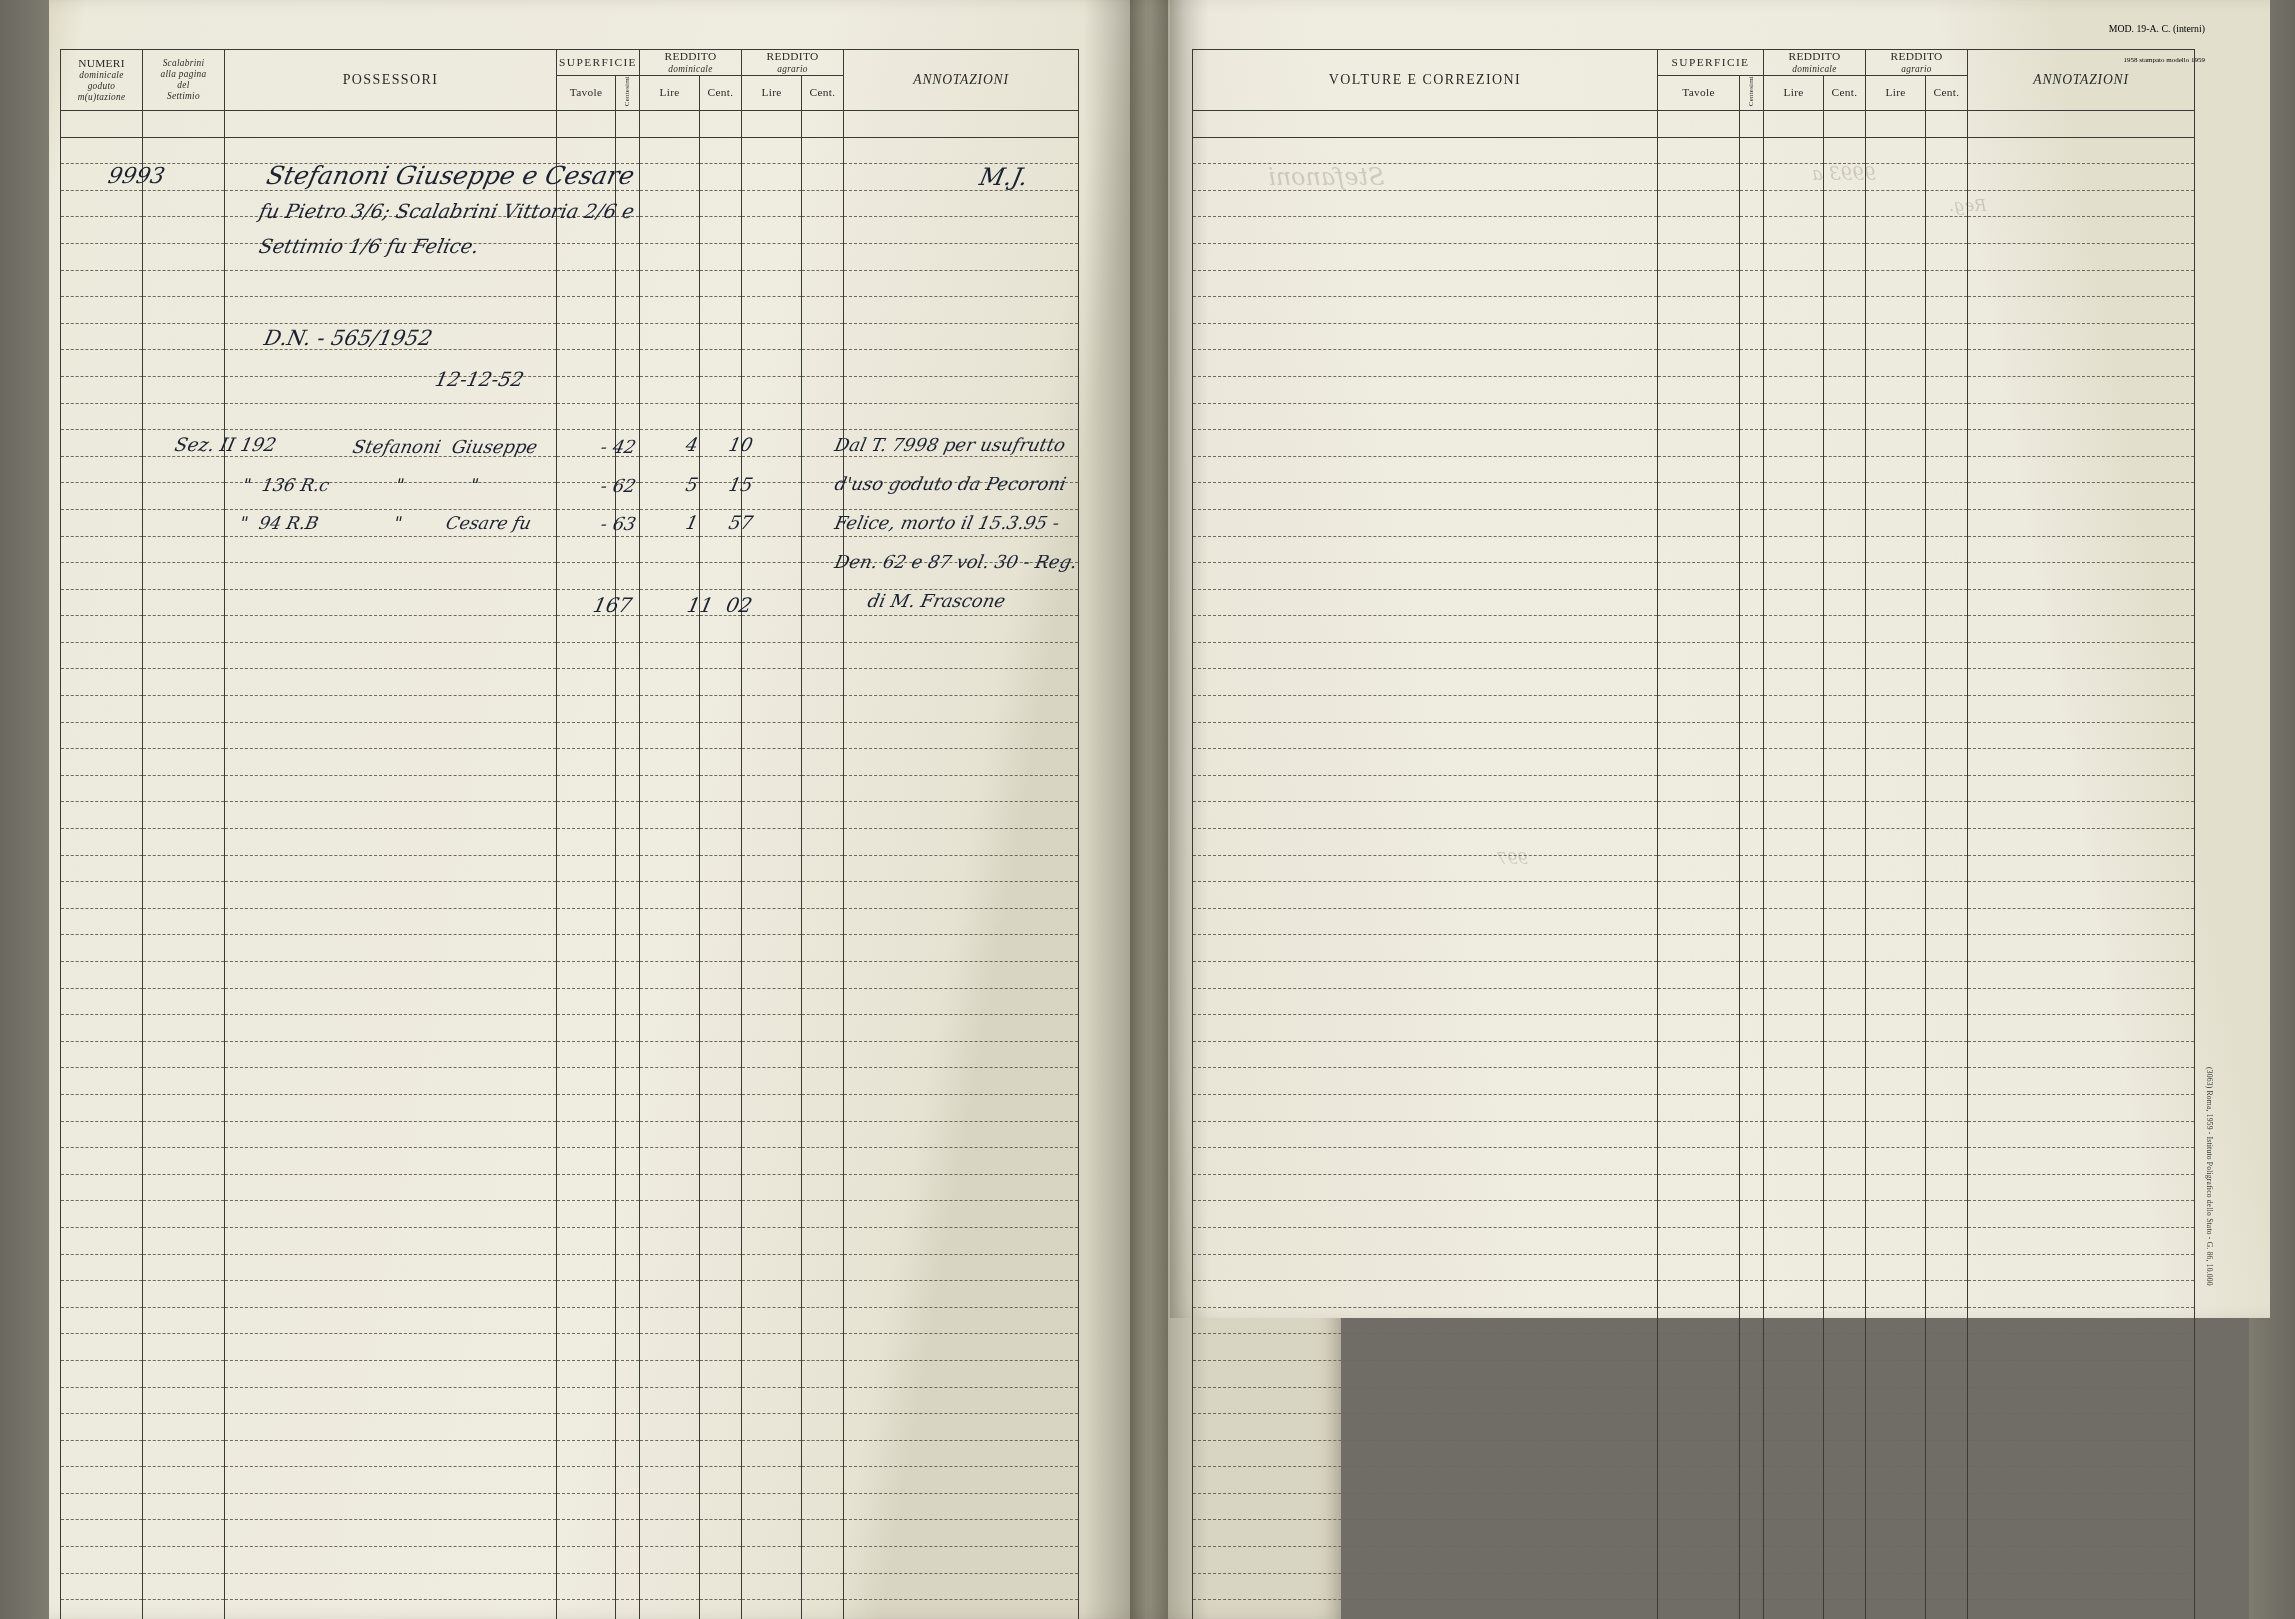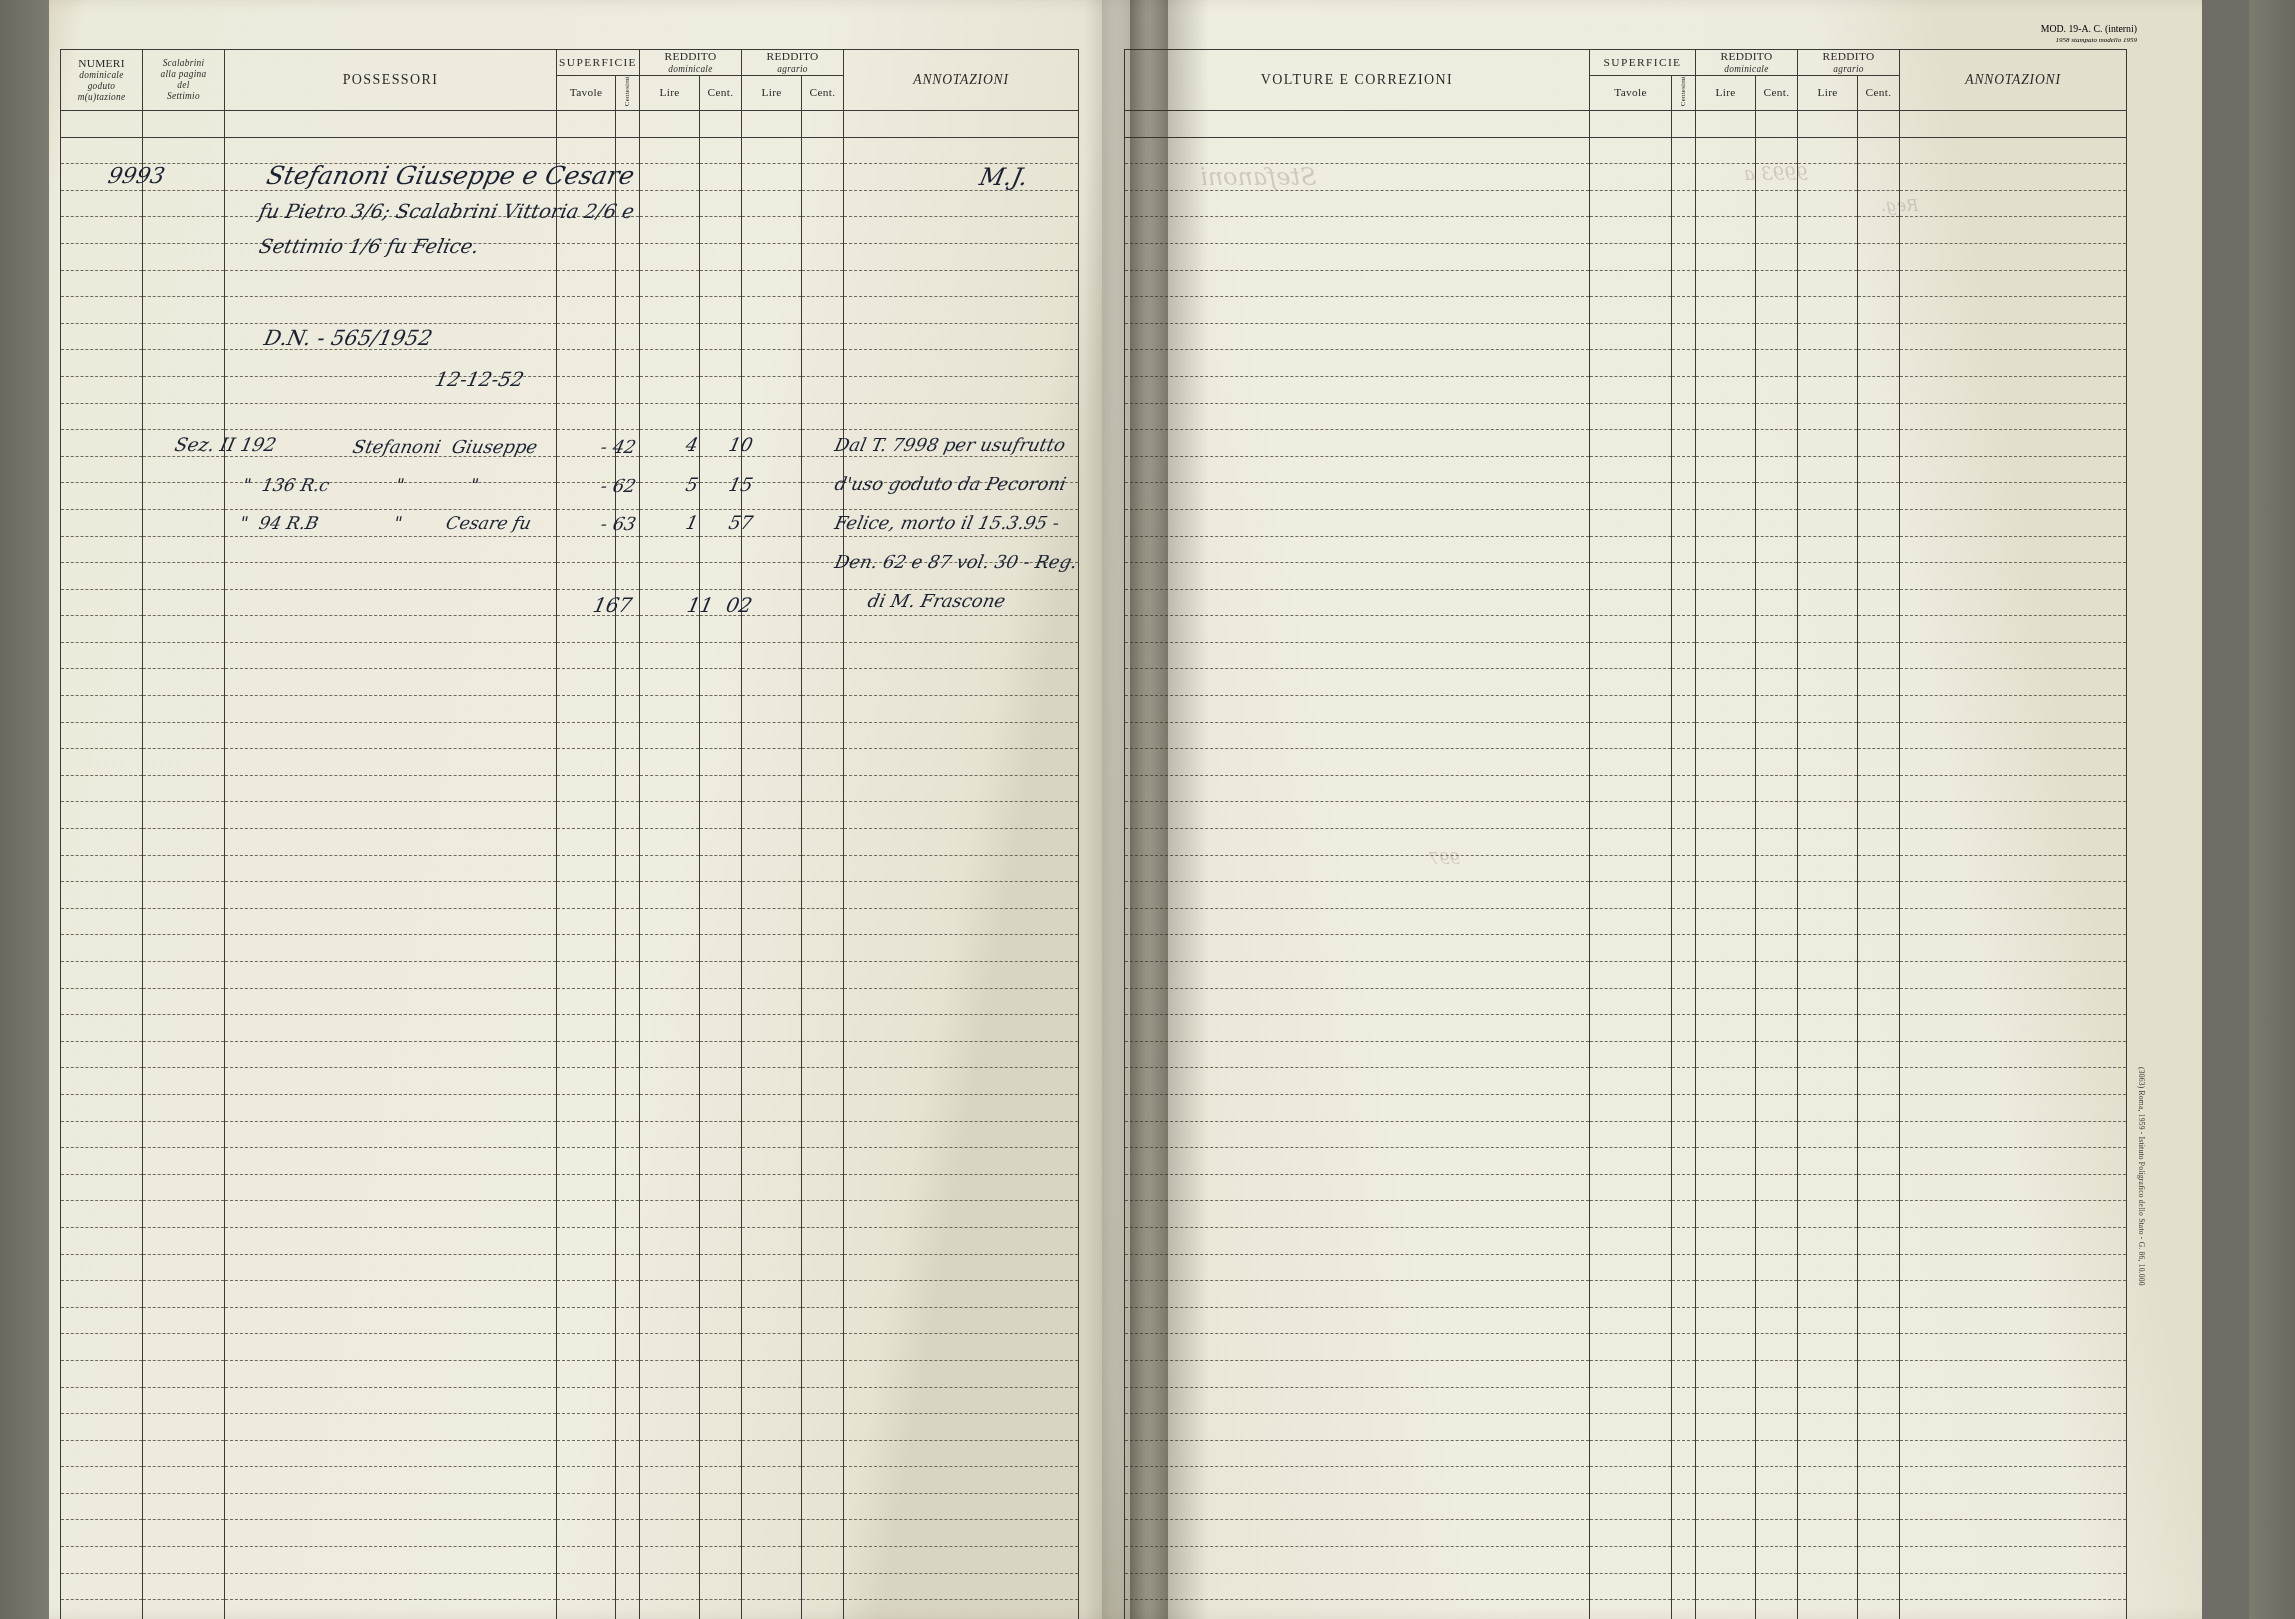--- a/index.html
+++ b/index.html
@@ -4,21 +4,21 @@
 <style>
   html,body{margin:0;padding:0;background:#7d7b72;}
   body{width:2295px;height:1619px;font-family:"Liberation Serif",serif;}
   #page{position:relative;width:2295px;height:1619px;background:#6f6d65;overflow:hidden;}
 
   
   .sheet{position:absolute;top:0;background:#e9e7d8;}
   #left-sheet{left:49px;width:1292px;height:1619px;
      background:linear-gradient(100deg,#ded9c6 0px,#eceadb 38px,#efece0 762px,#e6e3d3 1051px,#d9d5c3 1100px);
      box-shadow:inset -14px 0 22px -12px rgba(90,85,65,.55);}
-  #right-sheet{left:1102px;width:1100px;height:1619px;
+  #right-sheet{left:1170px;width:1100px;height:1318px;
      background:linear-gradient(80deg,#d8d4c2 0px,#e8e5d6 49px,#efece0 381px,#edeade 980px,#e2dfcd 1100px);
      box-shadow:inset 14px 0 22px -12px rgba(90,85,65,.45);}
   #gutter{position:absolute;left:1130px;top:0;width:38px;height:1619px;
      background:linear-gradient(90deg,rgba(60,56,42,.55),rgba(120,115,92,.15) 45%,rgba(60,56,42,.5));}
   .edge{position:absolute;top:0;height:1619px;width:49px;}
   #edge-l{left:0;background:linear-gradient(90deg,#6a685f,#7e7b70);}
   #edge-r{left:2249px;width:47px;background:linear-gradient(90deg,#7e7b70,#6a685f);}
 
   
   .speckle{position:absolute;inset:0;pointer-events:none;
@@ -37,21 +37,21 @@
   .vert{writing-mode:vertical-rl;transform:rotate(180deg);font-size:7px;letter-spacing:0.2px;white-space:nowrap;}
   .rowline td{height:25.6px;}
   .dashed{border-top:0.5px dashed #6d6a5c !important;border-bottom:0.5px dashed #6d6a5c !important;}
 
   
   .hw{position:absolute;font-family:"DejaVu Serif",serif;color:#1b2232;
       font-style:italic;white-space:pre;pointer-events:none;}
   .hwbig{font-size:22px;}
   .slant{transform:skewX(-12deg);transform-origin:left bottom;}
   .modcode{position:absolute;right:65px;top:22px;text-align:right;font-size:9.8px;line-height:1.4;}
-  .modcode .l2{font-size:7px;font-style:italic;}
+  .modcode .l2{font-size:7px;margin-top:20px;}
   .spine-txt{position:absolute;right:56px;top:1067px;writing-mode:vertical-rl;
      font-size:7.6px;color:#3a3a36;letter-spacing:0.2px;white-space:nowrap;}
 
   
   .ghost{position:absolute;color:rgba(90,80,60,.22);font-family:"DejaVu Serif",serif;
      font-style:italic;white-space:pre;pointer-events:none;transform:scaleX(-1);}
   .shadow-l{position:absolute;left:1084px;top:0;width:65px;height:1619px;
      background:linear-gradient(90deg,rgba(0,0,0,0) 0%,rgba(40,36,24,.38) 100%);pointer-events:none;}
   .shadow-r{position:absolute;left:1149px;top:0;width:60px;height:1619px;
      background:linear-gradient(90deg,rgba(40,36,24,.34) 0%,rgba(0,0,0,0) 100%);pointer-events:none;}

